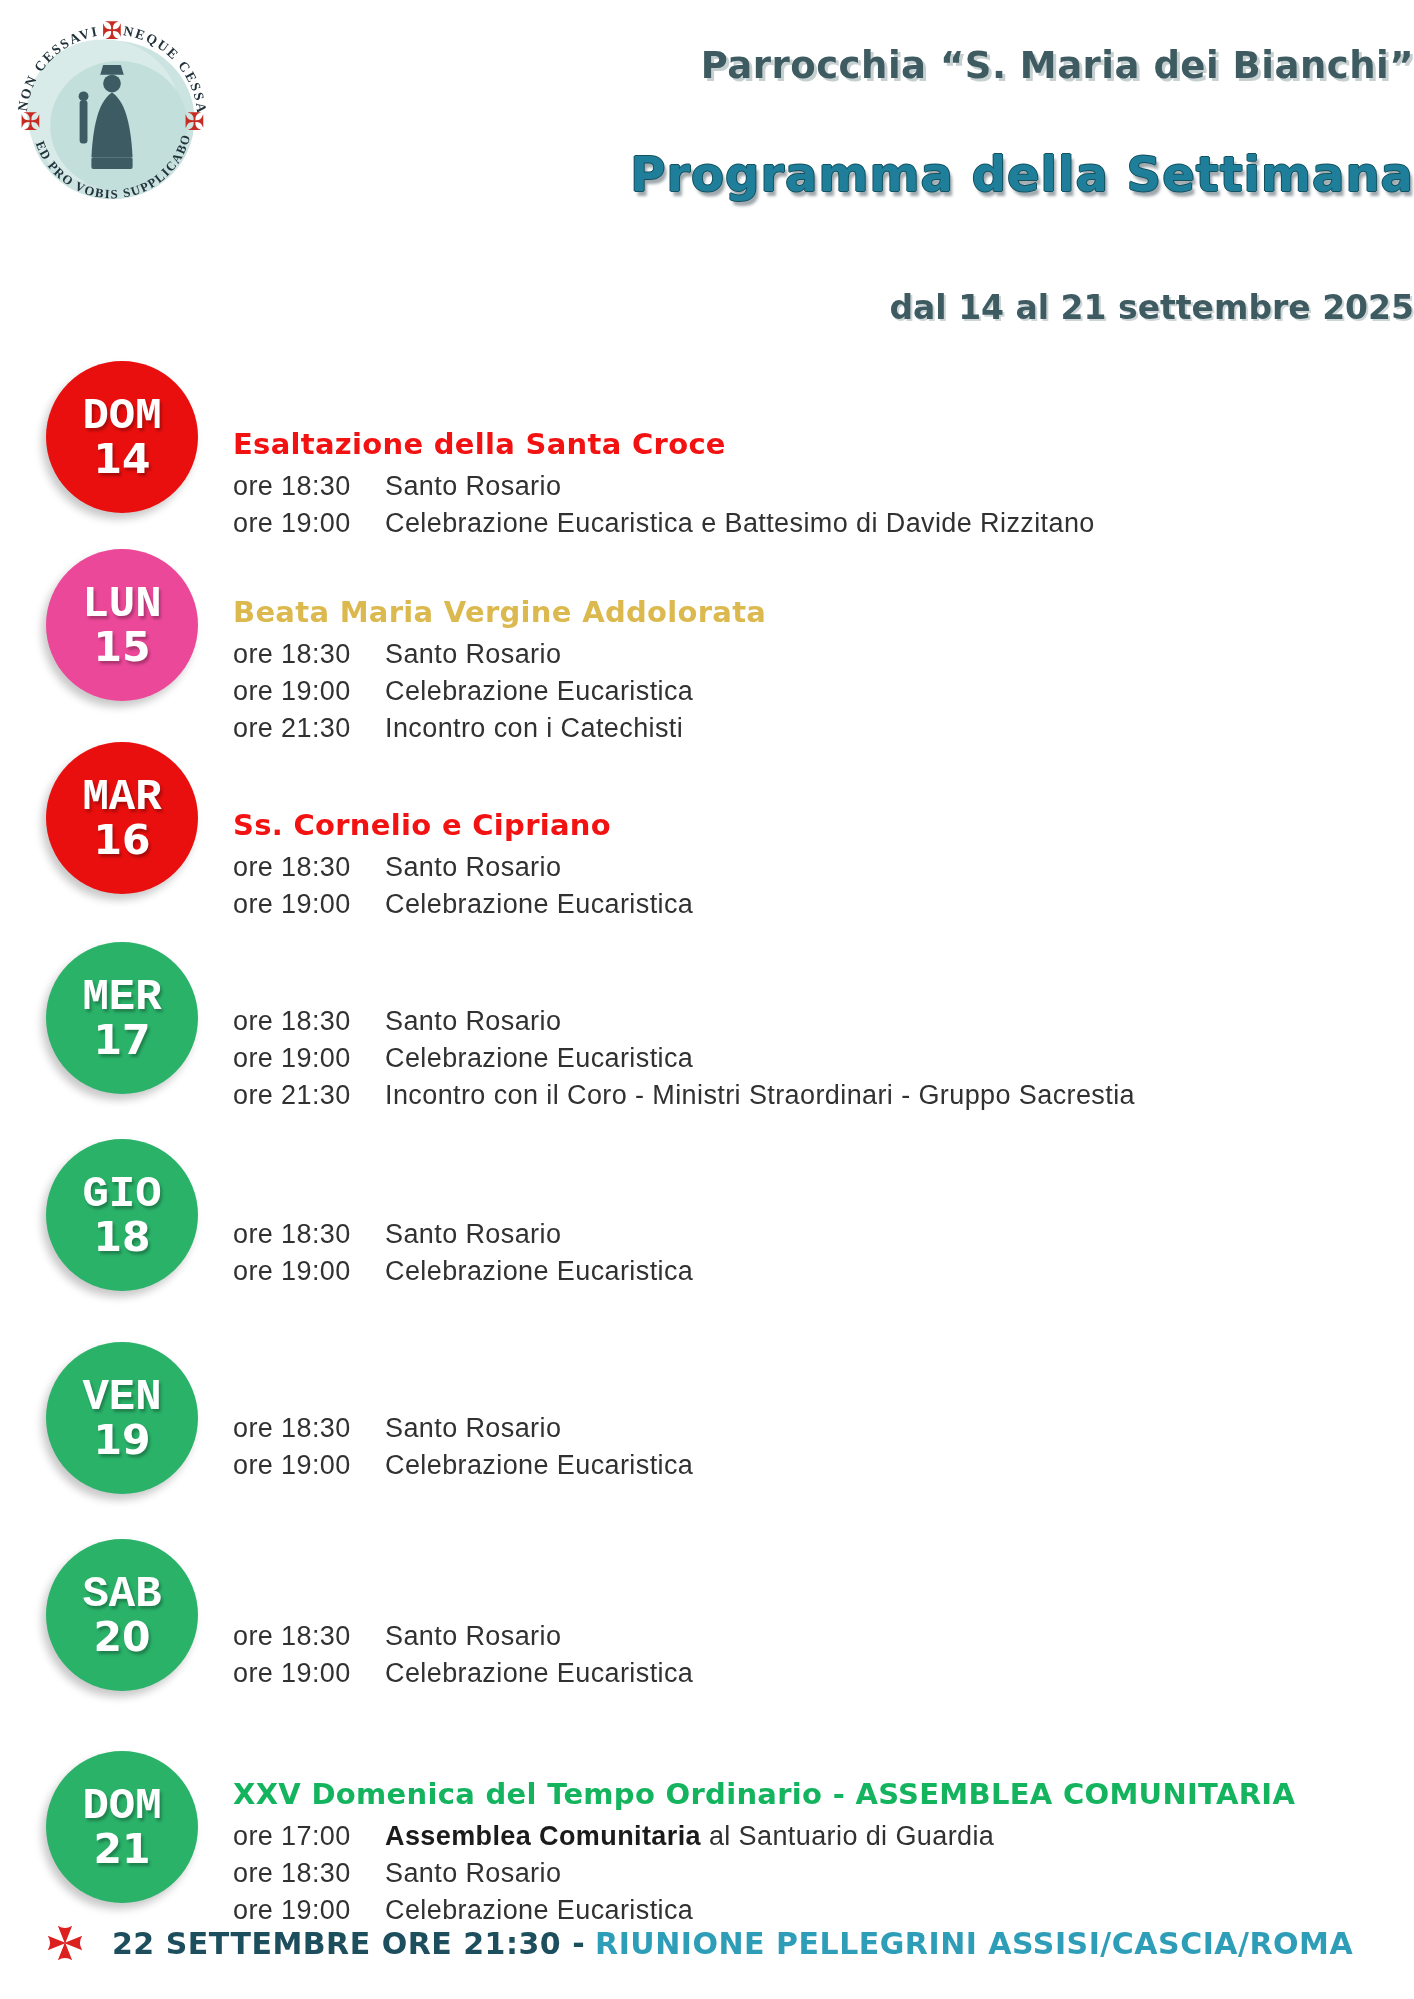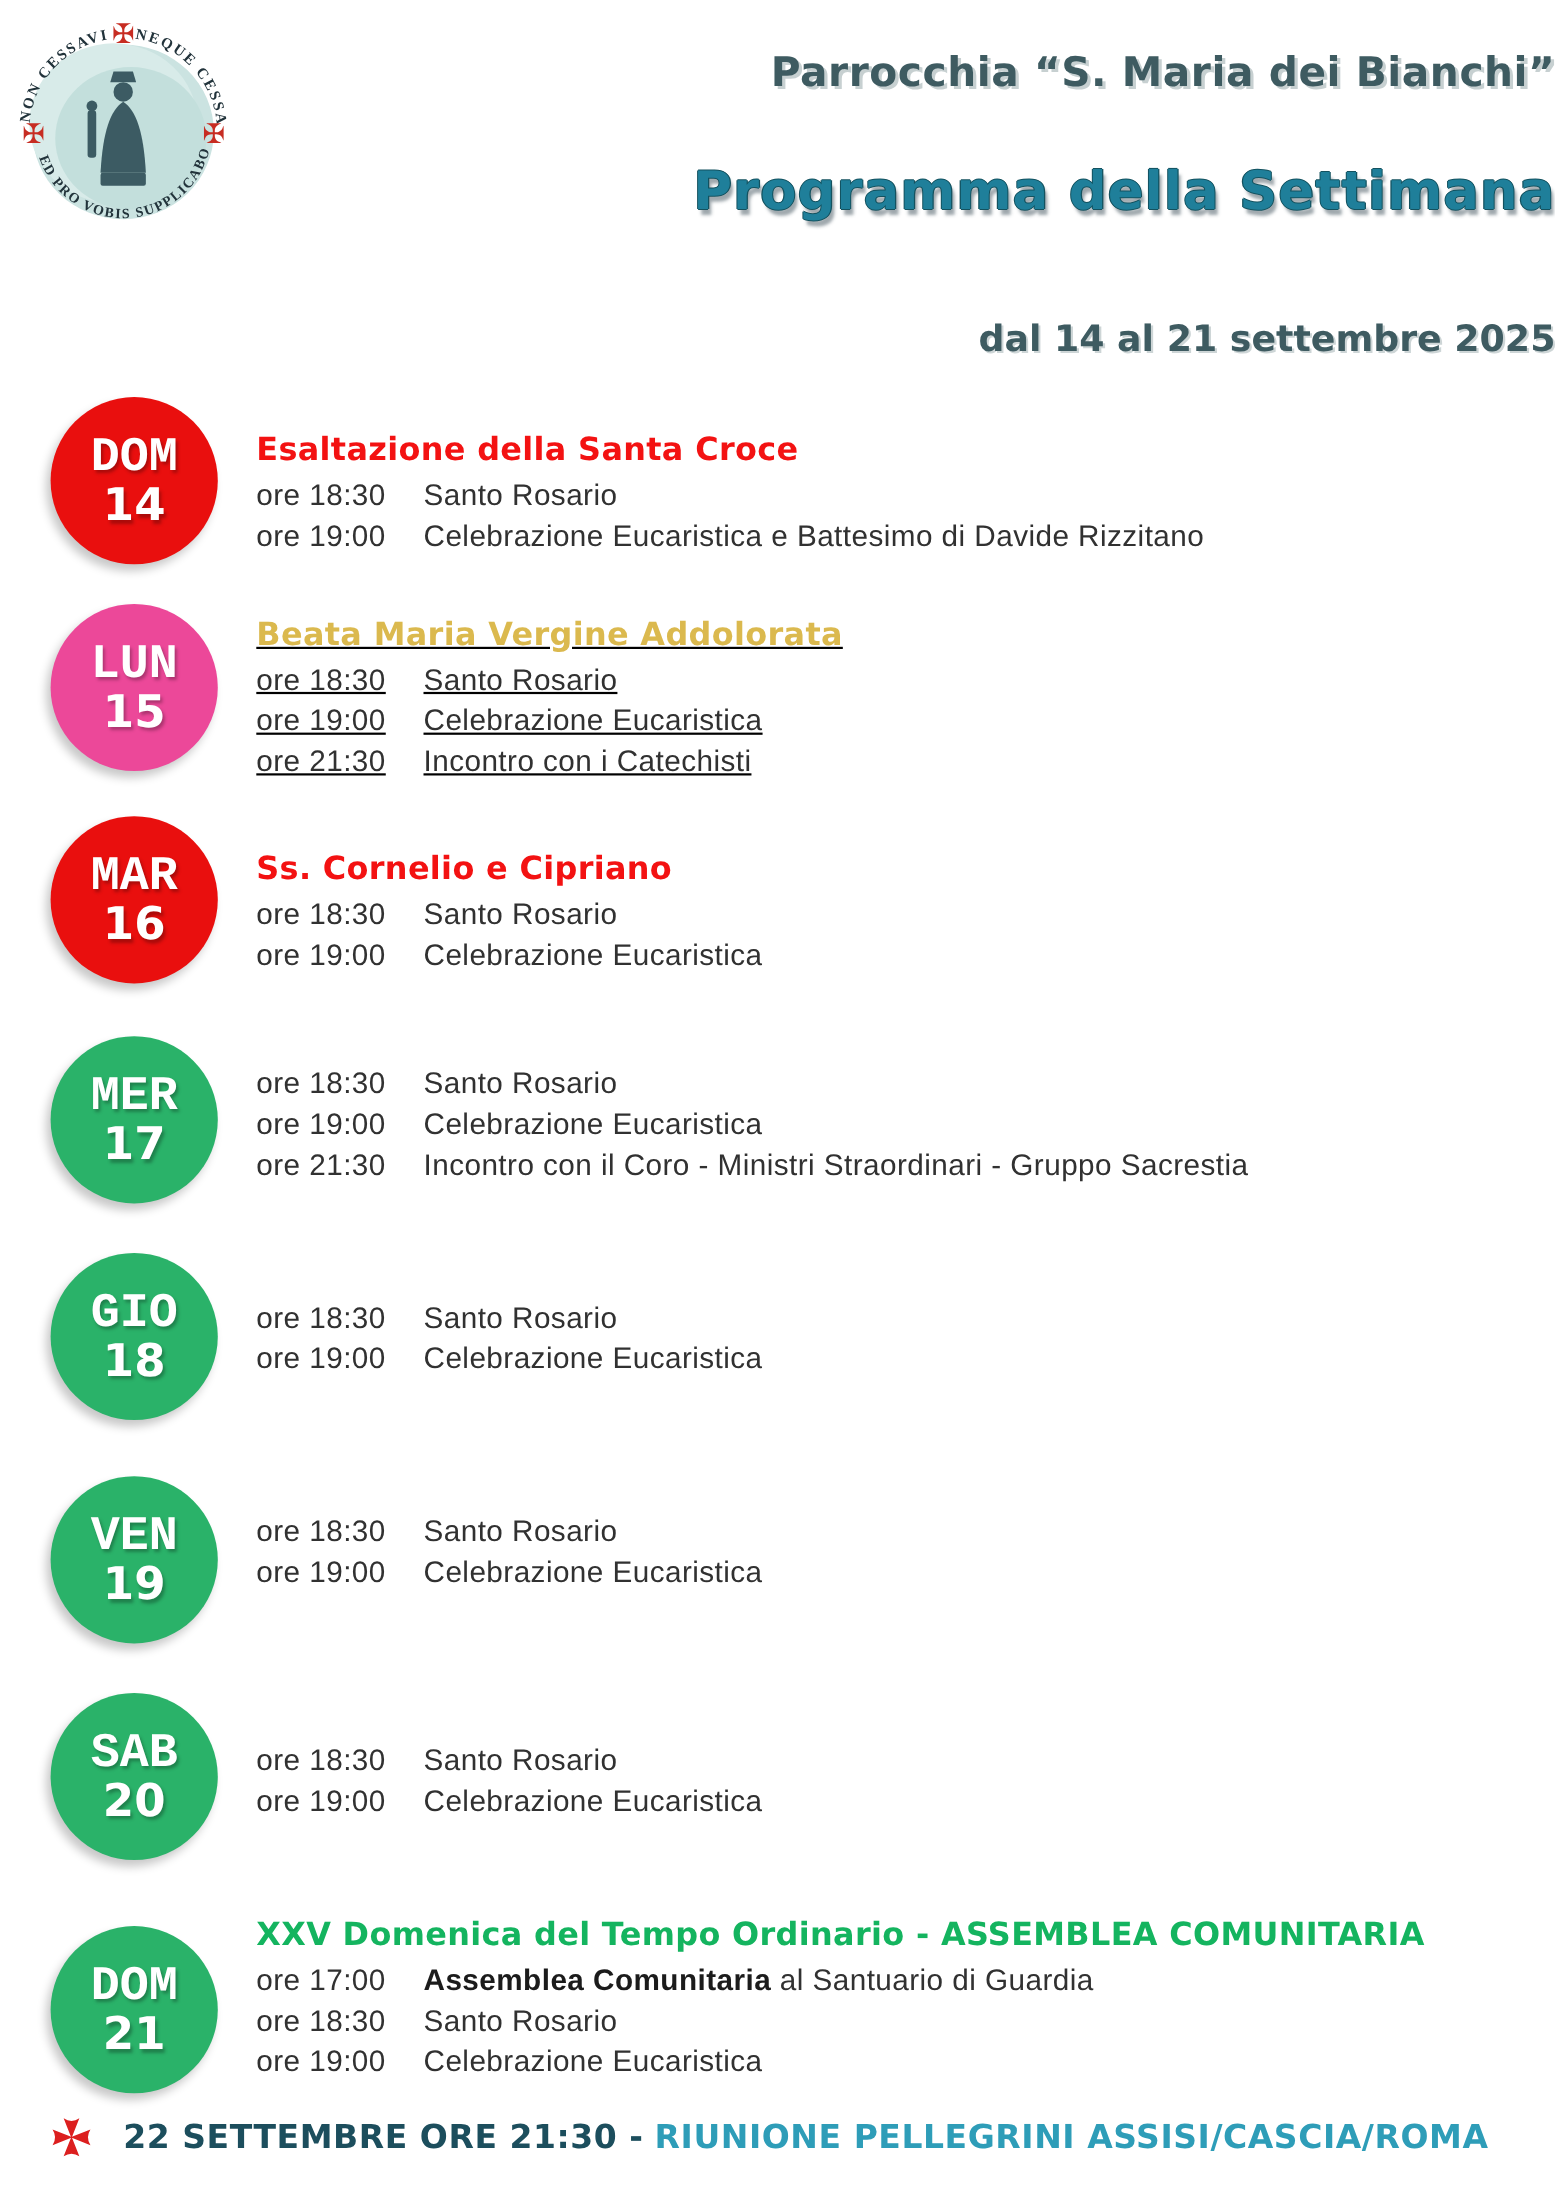--- a/index.html
+++ b/index.html
@@ -23,21 +23,21 @@
     text-shadow:2px 2px 0 rgba(130,150,152,.4);}
   
   .day-row{position:absolute;left:0;width:1414px;height:152px;}
   .badge{position:absolute;left:46px;top:0;width:152px;height:152px;border-radius:50%;
     display:flex;flex-direction:column;align-items:center;justify-content:center;
     box-shadow:-4px 6px 9px rgba(0,0,0,.22);
     font-family:"DejaVu Sans","Liberation Sans",sans-serif;font-weight:bold;color:#fff;
     text-shadow:2px 3px 3px rgba(0,0,0,.28);line-height:1.02;}
   .badge-day{font-size:44px;font-family:Liberation Mono, monospace;}
   .badge-num{font-size:41px;}
-  .day-content{position:absolute;left:233px;width:1130px;}
+  .day-content{position:absolute;left:233px;width:1130px;margin-top:36px;}
   .day-title{font-family:"DejaVu Sans","Liberation Sans",sans-serif;font-weight:bold;
     font-size:29px;margin:0 0 7px 0;letter-spacing:.3px;}
   .event-line{display:flex;align-items:baseline;font-size:27px;color:#313131;
     line-height:37px;letter-spacing:.4px;}
   .event-time{flex:0 0 152px;}
   .event-label b{color:#1b1b1b;}
   
   .footer{position:absolute;left:44px;top:1922px;display:flex;align-items:center;}
   .footer-cross{width:42px;height:42px;margin-right:26px;}
   .footer-text{font-family:"DejaVu Sans","Liberation Sans",sans-serif;font-weight:bold;
@@ -106,21 +106,21 @@
             <span class="event-label"><span>Celebrazione Eucaristica e Battesimo di Davide Rizzitano</span></span>
           </div>
         </div>
   </div>
 
   <div class="day-row" style="top: 549px;">
     <div class="badge" style="background: #ec4899;">
       <div class="badge-day">LUN</div>
       <div class="badge-num">15</div>
     </div>
-    <div class="day-content" style="top: 10px; text-decoration: underline;">
+    <div class="day-content" style="top: 10px;">
       <div class="day-title" style="color: rgb(219, 185, 78);">Beata Maria Vergine Addolorata</div>
     <div class="event-line">
             <span class="event-time">ore 18:30</span>
             <span class="event-label"><span>Santo Rosario</span></span>
           </div>
           <div class="event-line">
             <span class="event-time">ore 19:00</span>
             <span class="event-label"><span>Celebrazione Eucaristica</span></span>
           </div>
           <div class="event-line">

